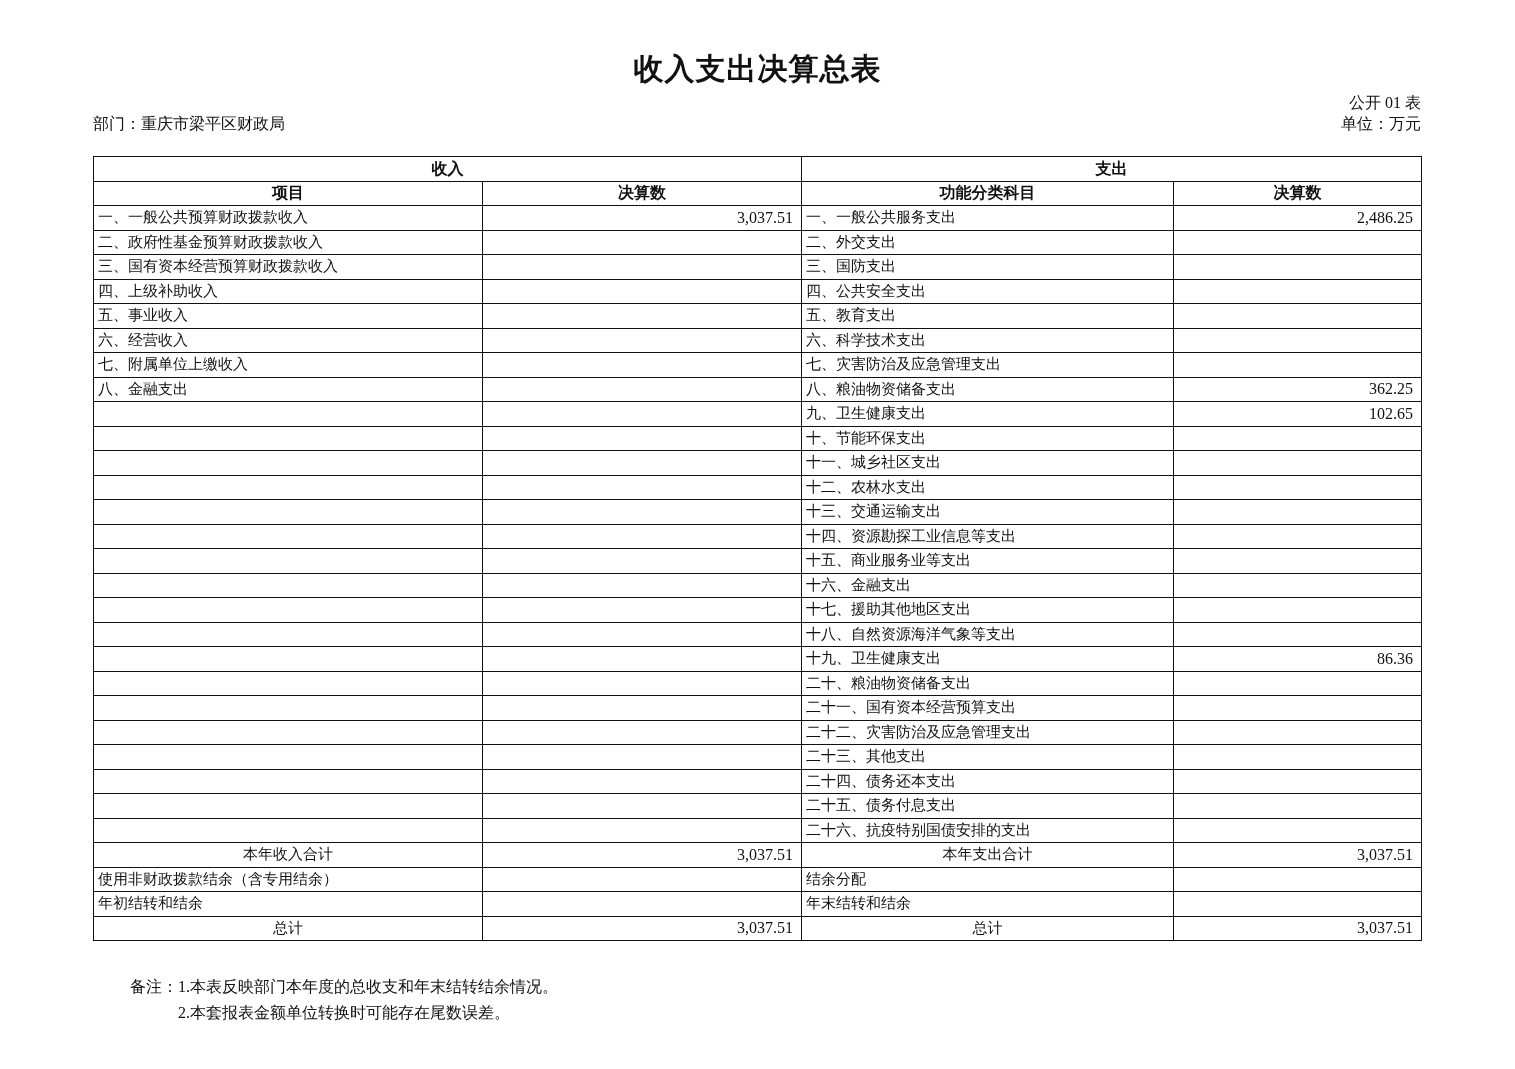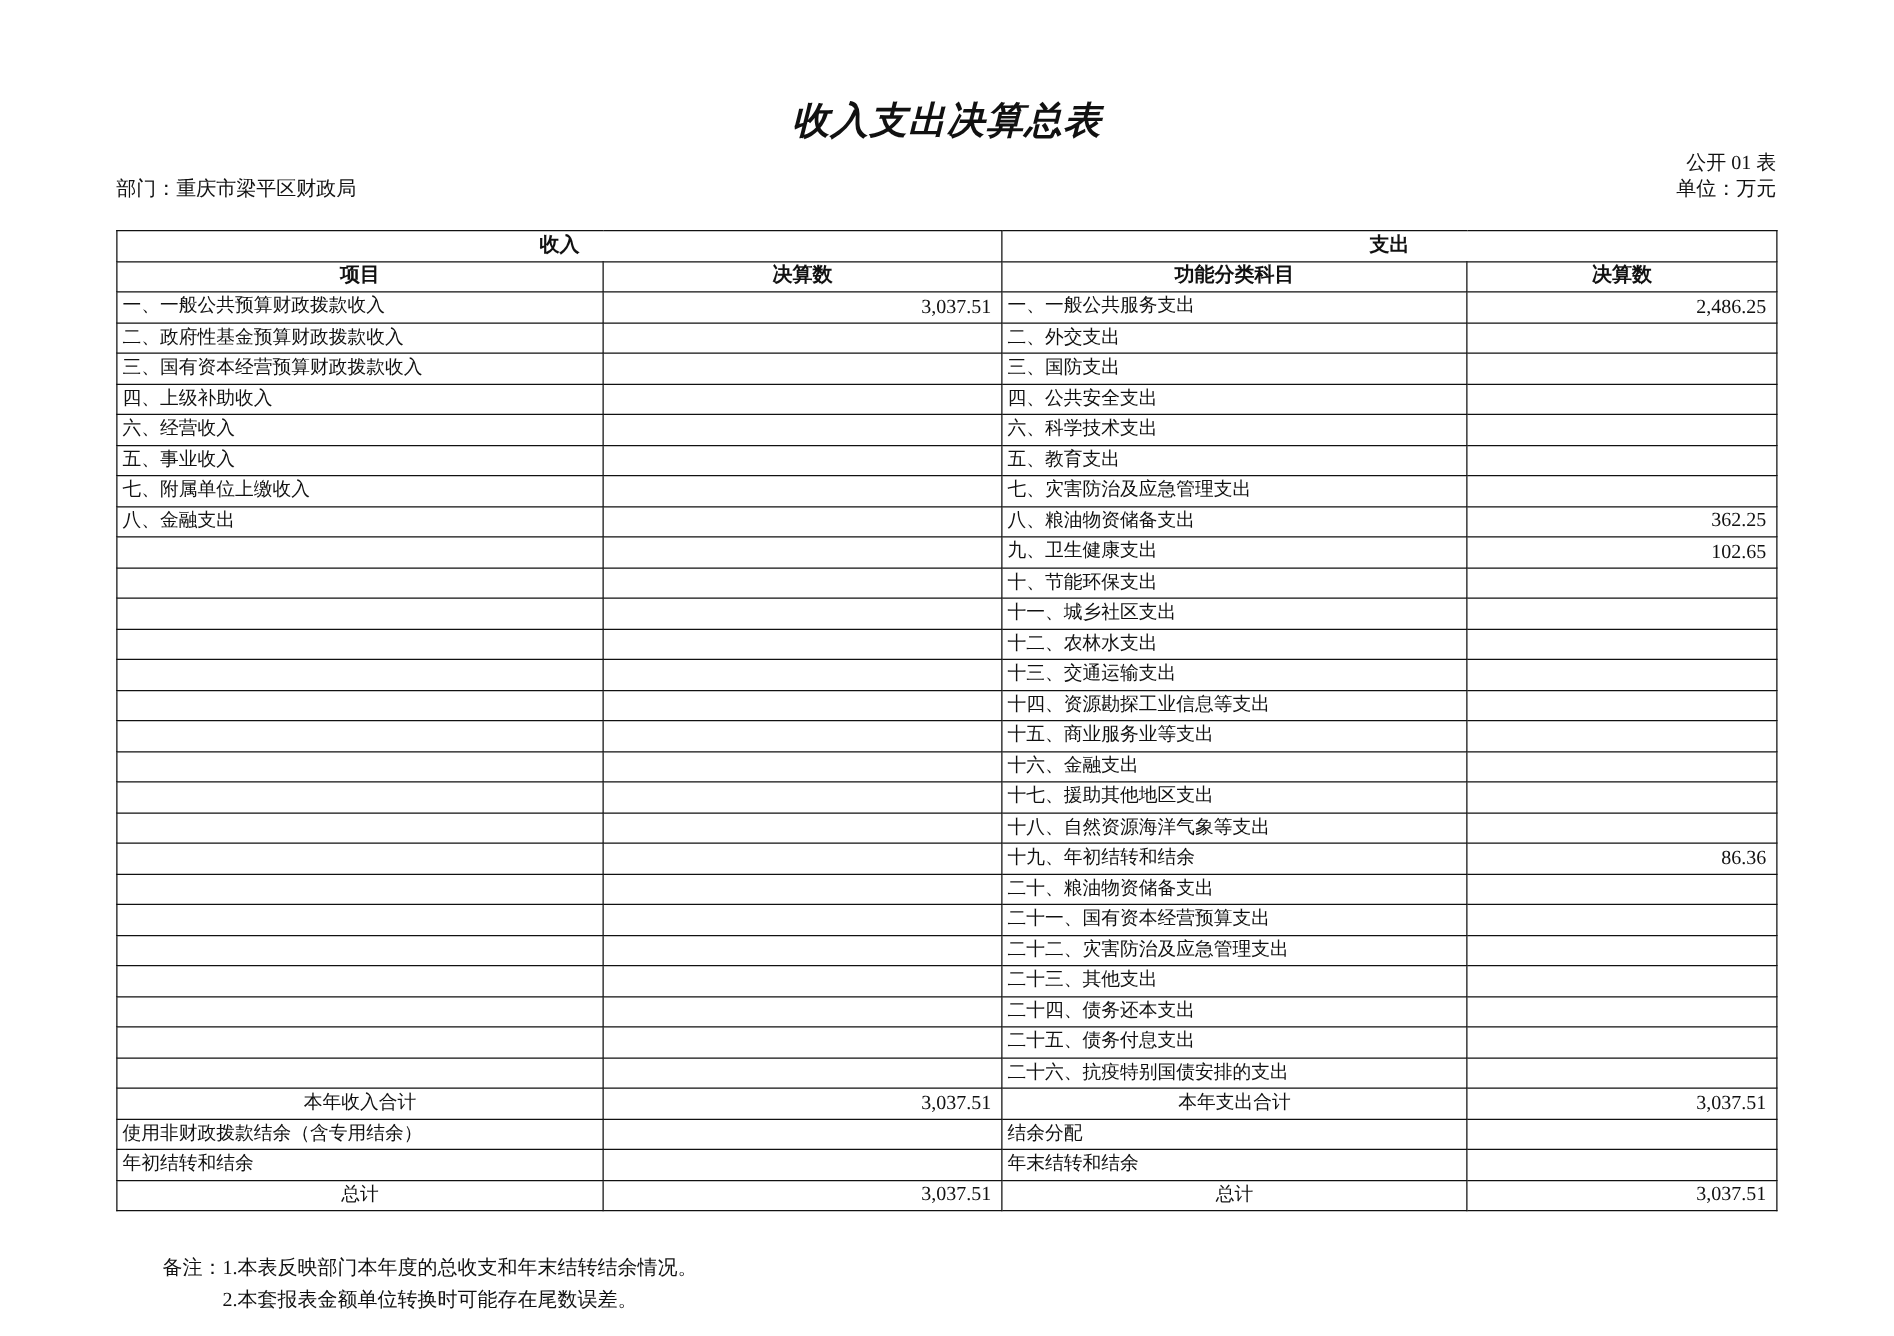--- a/index.html
+++ b/index.html
@@ -11,27 +11,26 @@
     overflow: hidden;
     font-family: "Liberation Serif", "DejaVu Serif", serif;
     color: #111111;
   }
   .page {
     position: relative;
     width: 1515px;
     height: 1069px;
   }
   .doc-title {
-    margin-top: 78px;
+    margin-top: 50px;
     text-align: center;
     font-size: 30px;
     font-weight: bold;
     letter-spacing: 1px;
     line-height: 38px;
-    font-style: italic;
   }
   .content {
     width: 1328px;
     margin-left: 93px;
   }
   .doc-code-line {
     margin-top: 4px;
     text-align: right;
     font-size: 16px;
     line-height: 21px;
@@ -144,29 +143,29 @@
     <td class="label">三、国防支出</td>
     <td class="value"></td>
   </tr>
           <tr>
     <td class="label">四、上级补助收入</td>
     <td class="value"></td>
     <td class="label">四、公共安全支出</td>
     <td class="value"></td>
   </tr>
           <tr>
+    <td class="label">五、事业收入</td>
+    <td class="value"></td>
+    <td class="label">五、教育支出</td>
+    <td class="value"></td>
+  </tr>
+          <tr>
     <td class="label">六、经营收入</td>
     <td class="value"></td>
     <td class="label">六、科学技术支出</td>
-    <td class="value"></td>
-  </tr>
-          <tr>
-    <td class="label">五、事业收入</td>
-    <td class="value"></td>
-    <td class="label">五、教育支出</td>
     <td class="value"></td>
   </tr>
           <tr>
     <td class="label">七、附属单位上缴收入</td>
     <td class="value"></td>
     <td class="label">七、灾害防治及应急管理支出</td>
     <td class="value"></td>
   </tr>
           <tr>
     <td class="label">八、金融支出</td>
@@ -230,21 +229,21 @@
   </tr>
           <tr>
     <td class="label"></td>
     <td class="value"></td>
     <td class="label">十八、自然资源海洋气象等支出</td>
     <td class="value"></td>
   </tr>
           <tr>
     <td class="label"></td>
     <td class="value"></td>
-    <td class="label">十九、年初结转和结余</td>
+    <td class="label">十九、卫生健康支出</td>
     <td class="value">86.36</td>
   </tr>
           <tr>
     <td class="label"></td>
     <td class="value"></td>
     <td class="label">二十、粮油物资储备支出</td>
     <td class="value"></td>
   </tr>
           <tr>
     <td class="label"></td>

